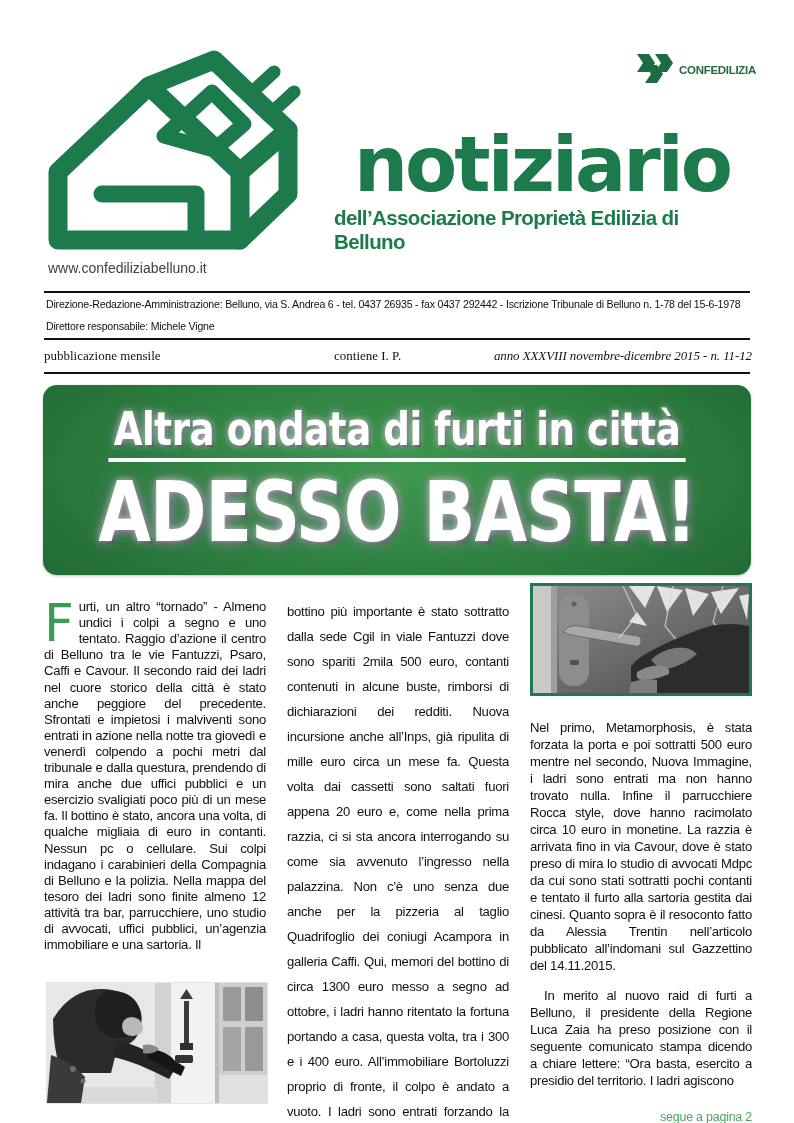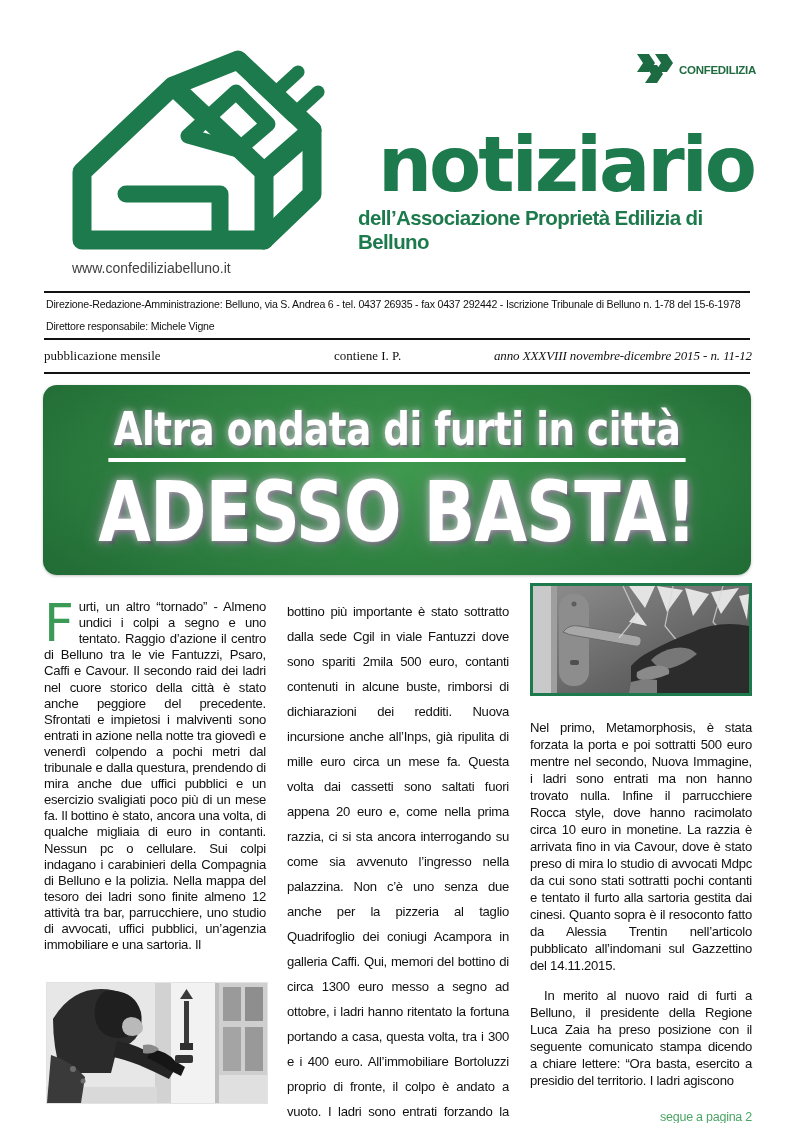--- a/index.html
+++ b/index.html
@@ -7,21 +7,21 @@
     width:794px;height:1123px;
     background:#ffffff;
     font-family:"Liberation Sans", sans-serif;
     color:#111;
     overflow:hidden;
     position:relative;
   }
   .page{position:relative;width:794px;height:1123px;box-sizing:border-box;}
 
   
-  .masthead{position:relative;height:250px;margin-left:24px;}
+  .masthead{position:relative;height:250px;}
   .logo-mark{
     position:absolute;left:44px;top:44px;width:260px;height:215px;
   }
   .conf-logo{
     position:absolute;right:38px;top:52px;
     display:flex;align-items:center;gap:4px;
   }
   .conf-logo .conf-text{
     font-size:11.5px;font-weight:bold;letter-spacing:-0.3px;
     color:#1e6b3f;font-family:"Liberation Sans", sans-serif;

